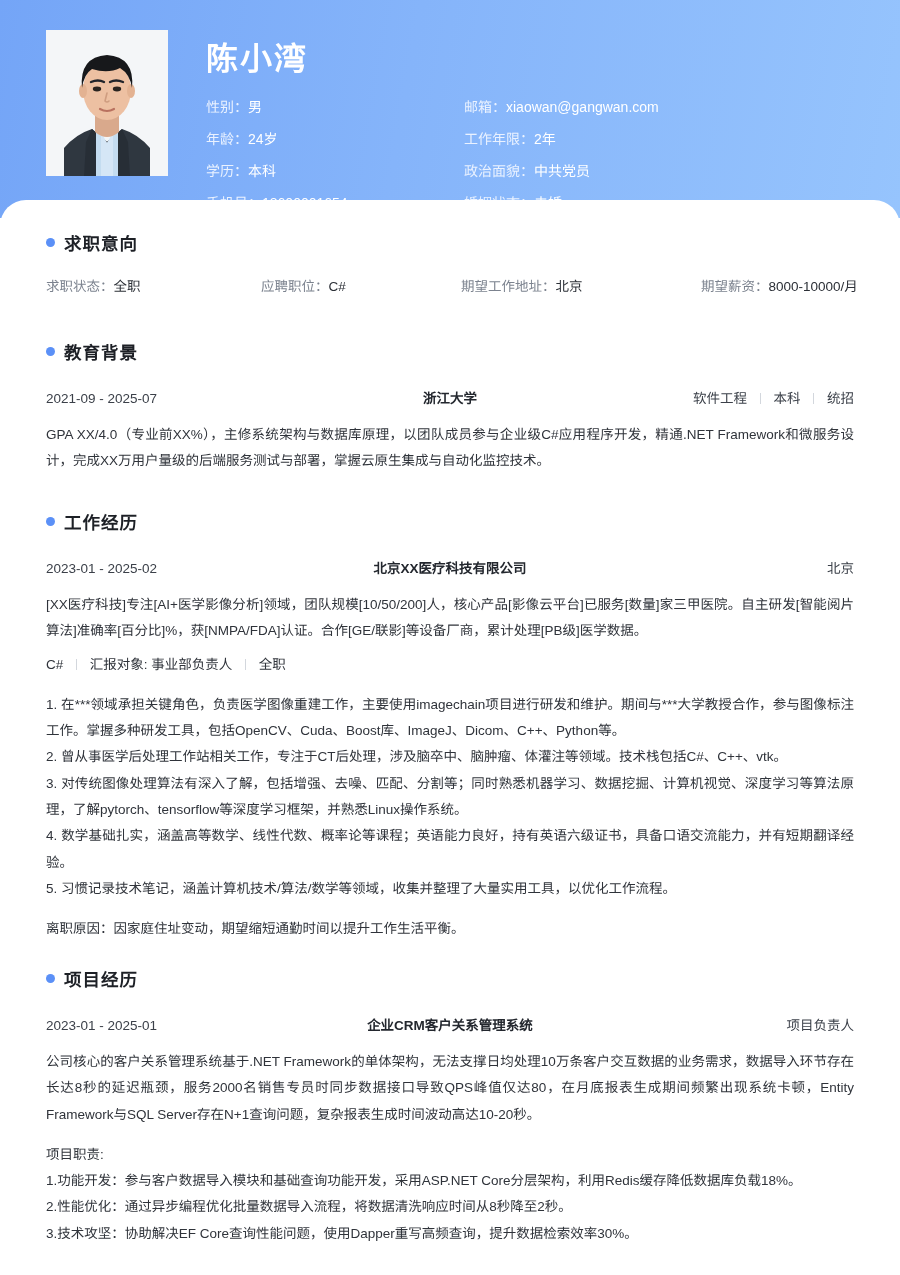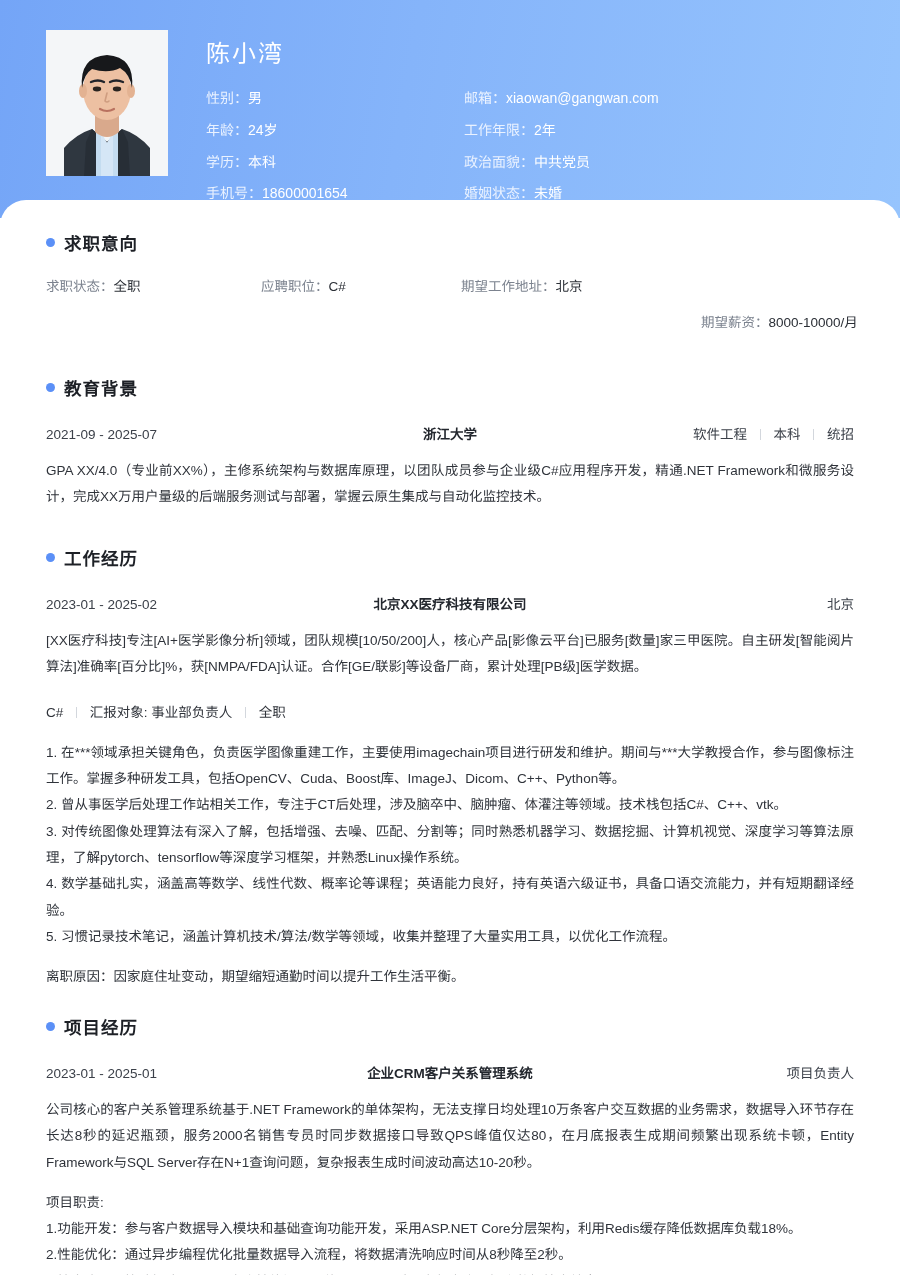--- a/index.html
+++ b/index.html
@@ -25,21 +25,21 @@
     width:122px; height:146px;
     background:#ffffff;
     flex:0 0 auto;
     overflow:hidden;
     position:relative;
   }
   .photo-frame svg { display:block; width:100%; height:100%; }
 
   .header-info { margin-left:38px; padding-top:10px; flex:1 1 auto; }
   .cand-name {
-    font-size:24px; font-weight:400; color:#ffffff;
+    font-size:32px; font-weight:700; color:#ffffff;
     letter-spacing:2px; line-height:1.2; margin-bottom:20px;
   }
   .meta-grid {
     display:grid;
     grid-template-columns:258px 1fr;
     row-gap:13px;
     column-gap:0;
   }
   .meta-item {
     font-size:14px; color:#f2f7ff; line-height:1.35; white-space:nowrap;
@@ -74,21 +74,21 @@
   
   .intent-row {
     display:grid;
     grid-template-columns:215px 200px 240px 1fr;
     margin-bottom:22px;
   }
   .intent-row.second { margin-bottom:6px; }
   .field { font-size:13.5px; line-height:1.4; white-space:nowrap; }
   .field .fk { color:#7c838f; }
   .field .fv { color:#2b2f36; }
-  .field.right { text-align:center;margin-top:36px; }
+  .field.right { text-align:center; }
 
   
   .entry-head {
     display:grid;
     grid-template-columns:1fr auto 1fr;
     align-items:baseline;
     margin-bottom:15px;
   }
   .eh-left { font-size:13.5px; color:#3b4049; text-align:left; }
   .eh-mid  { font-size:13.5px; color:#23272e; font-weight:600; text-align:center; }
@@ -96,21 +96,21 @@
   .sep {
     display:inline-block; width:1px; height:11px;
     background:#d3d7dd; margin:0 9px; vertical-align:-1px;
   }
 
   
   .para {
     font-size:13.5px; color:#2f333a; line-height:1.95;
     margin-bottom:14px; text-align:justify;
   }
-  .para.tight { margin-bottom:22px; }
+  .para.tight { margin-bottom:10px; }
   .tagline {
     font-size:13.5px; color:#2f333a; line-height:1.6; margin-bottom:16px;
   }
   .list { margin-bottom:14px; }
   .list-item {
     font-size:13.5px; color:#2f333a; line-height:1.95; text-align:justify;
   }
   .block-label {
     font-size:13.5px; color:#2f333a; line-height:1.95;
   }

